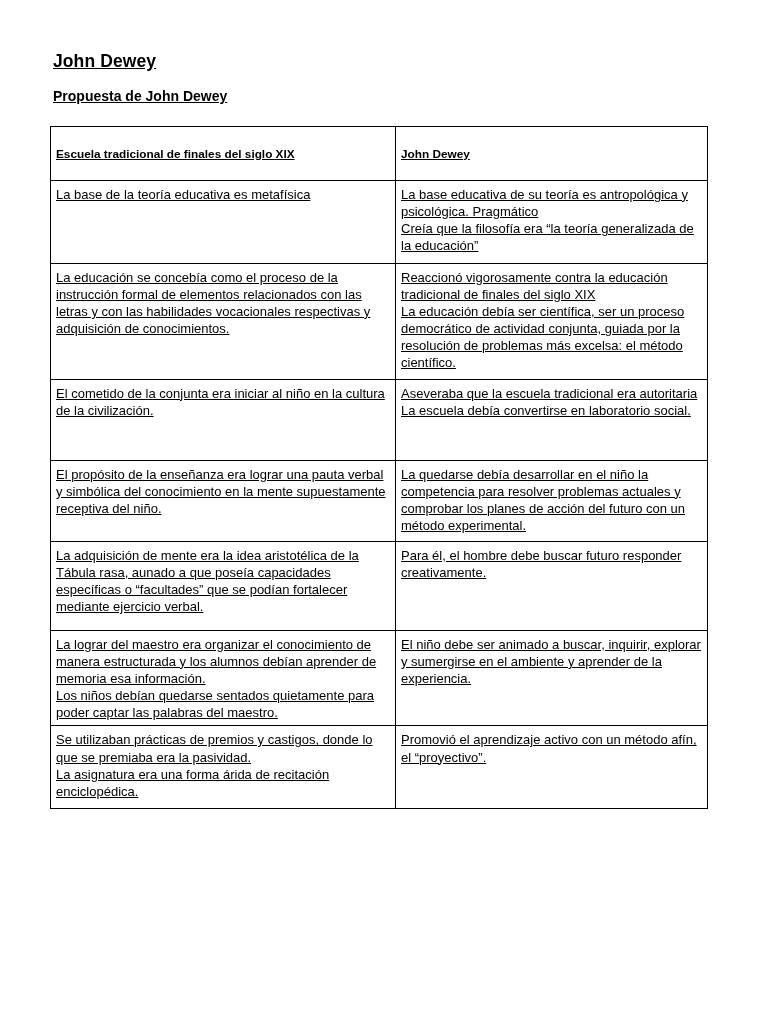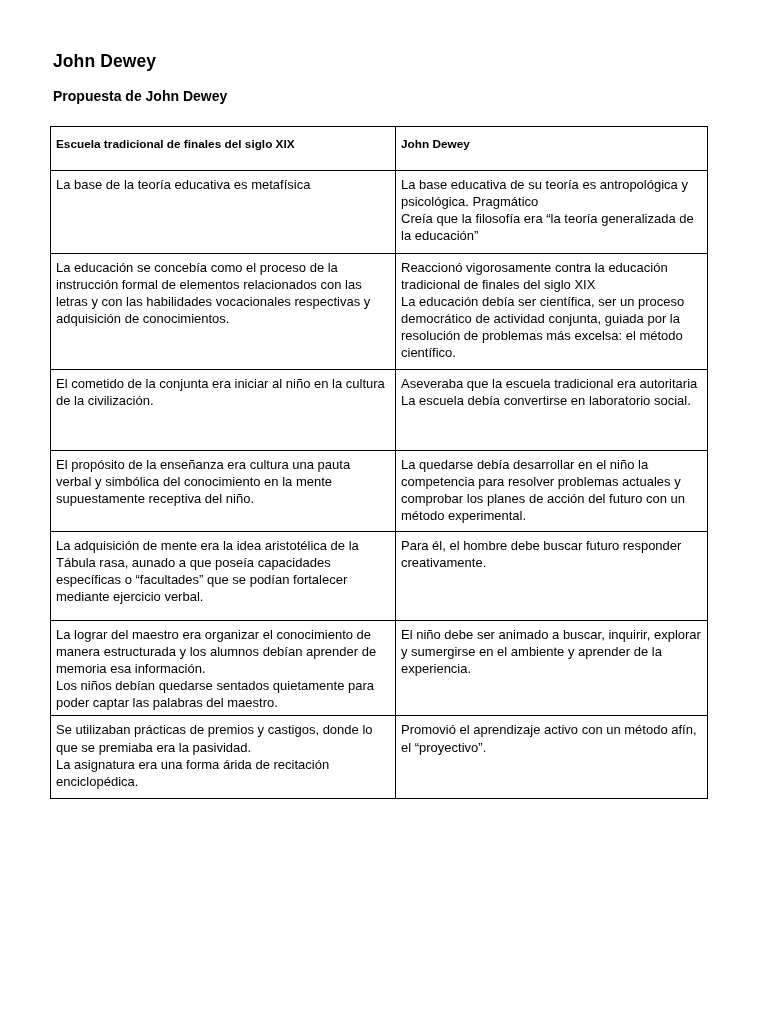--- a/index.html
+++ b/index.html
@@ -15,20 +15,21 @@
     color: #000000;
     overflow: hidden;
   }
   .page {
     position: relative;
     width: 768px;
     height: 752px;
     background: #ffffff;
     box-sizing: border-box;
     padding: 52px 62px 0 50px;
+    text-decoration: underline;
   }
   .doc-title {
     font-size: 17.5px;
     font-weight: bold;
     letter-spacing: 0.1px;
     margin: 0 0 0 3px;
     line-height: 1.1;
   }
   .doc-subtitle {
     font-size: 14px;
@@ -50,21 +51,21 @@
     font-size: 13px;
     line-height: 1.32;
     text-align: left;
     font-weight: normal;
     word-wrap: break-word;
   }
   table.compare th {
     font-weight: bold;
     font-size: 11.8px;
     height: 29px;
-    padding-top: 10px;
+    padding-top: 20px;
   }
   col.col-left { width: 345px; }
   col.col-right { width: 312px; }
   .cell-text {
     display: block;
     white-space: pre-line;
   }
   .r1 td { height: 73px; }
   .r2 td { height: 106px; }
   .r3 td { height: 71px; }
@@ -115,21 +116,21 @@
         <td>
             <span class="cell-text">El cometido de la conjunta era iniciar al niño en la cultura de la civilización.</span>
           </td>
         <td>
             <span class="cell-text">Aseveraba que la escuela tradicional era autoritaria
 La escuela debía convertirse en laboratorio social.</span>
           </td>
       </tr>
       <tr class="r4">
         <td>
-            <span class="cell-text">El propósito de la enseñanza era cultura una pauta verbal y simbólica del conocimiento en la mente supuestamente receptiva del niño.</span>
+            <span class="cell-text">El propósito de la enseñanza era lograr una pauta verbal y simbólica del conocimiento en la mente supuestamente receptiva del niño.</span>
           </td>
         <td>
             <span class="cell-text">La quedarse debía desarrollar en el niño la competencia para resolver problemas actuales y comprobar los planes de acción del futuro con un método experimental.</span>
           </td>
       </tr>
       <tr class="r5">
         <td>
             <span class="cell-text">La adquisición de mente era la idea aristotélica de la Tábula rasa, aunado a que poseía capacidades específicas o “facultades” que se podían fortalecer mediante ejercicio verbal.</span>
           </td>
         <td>

